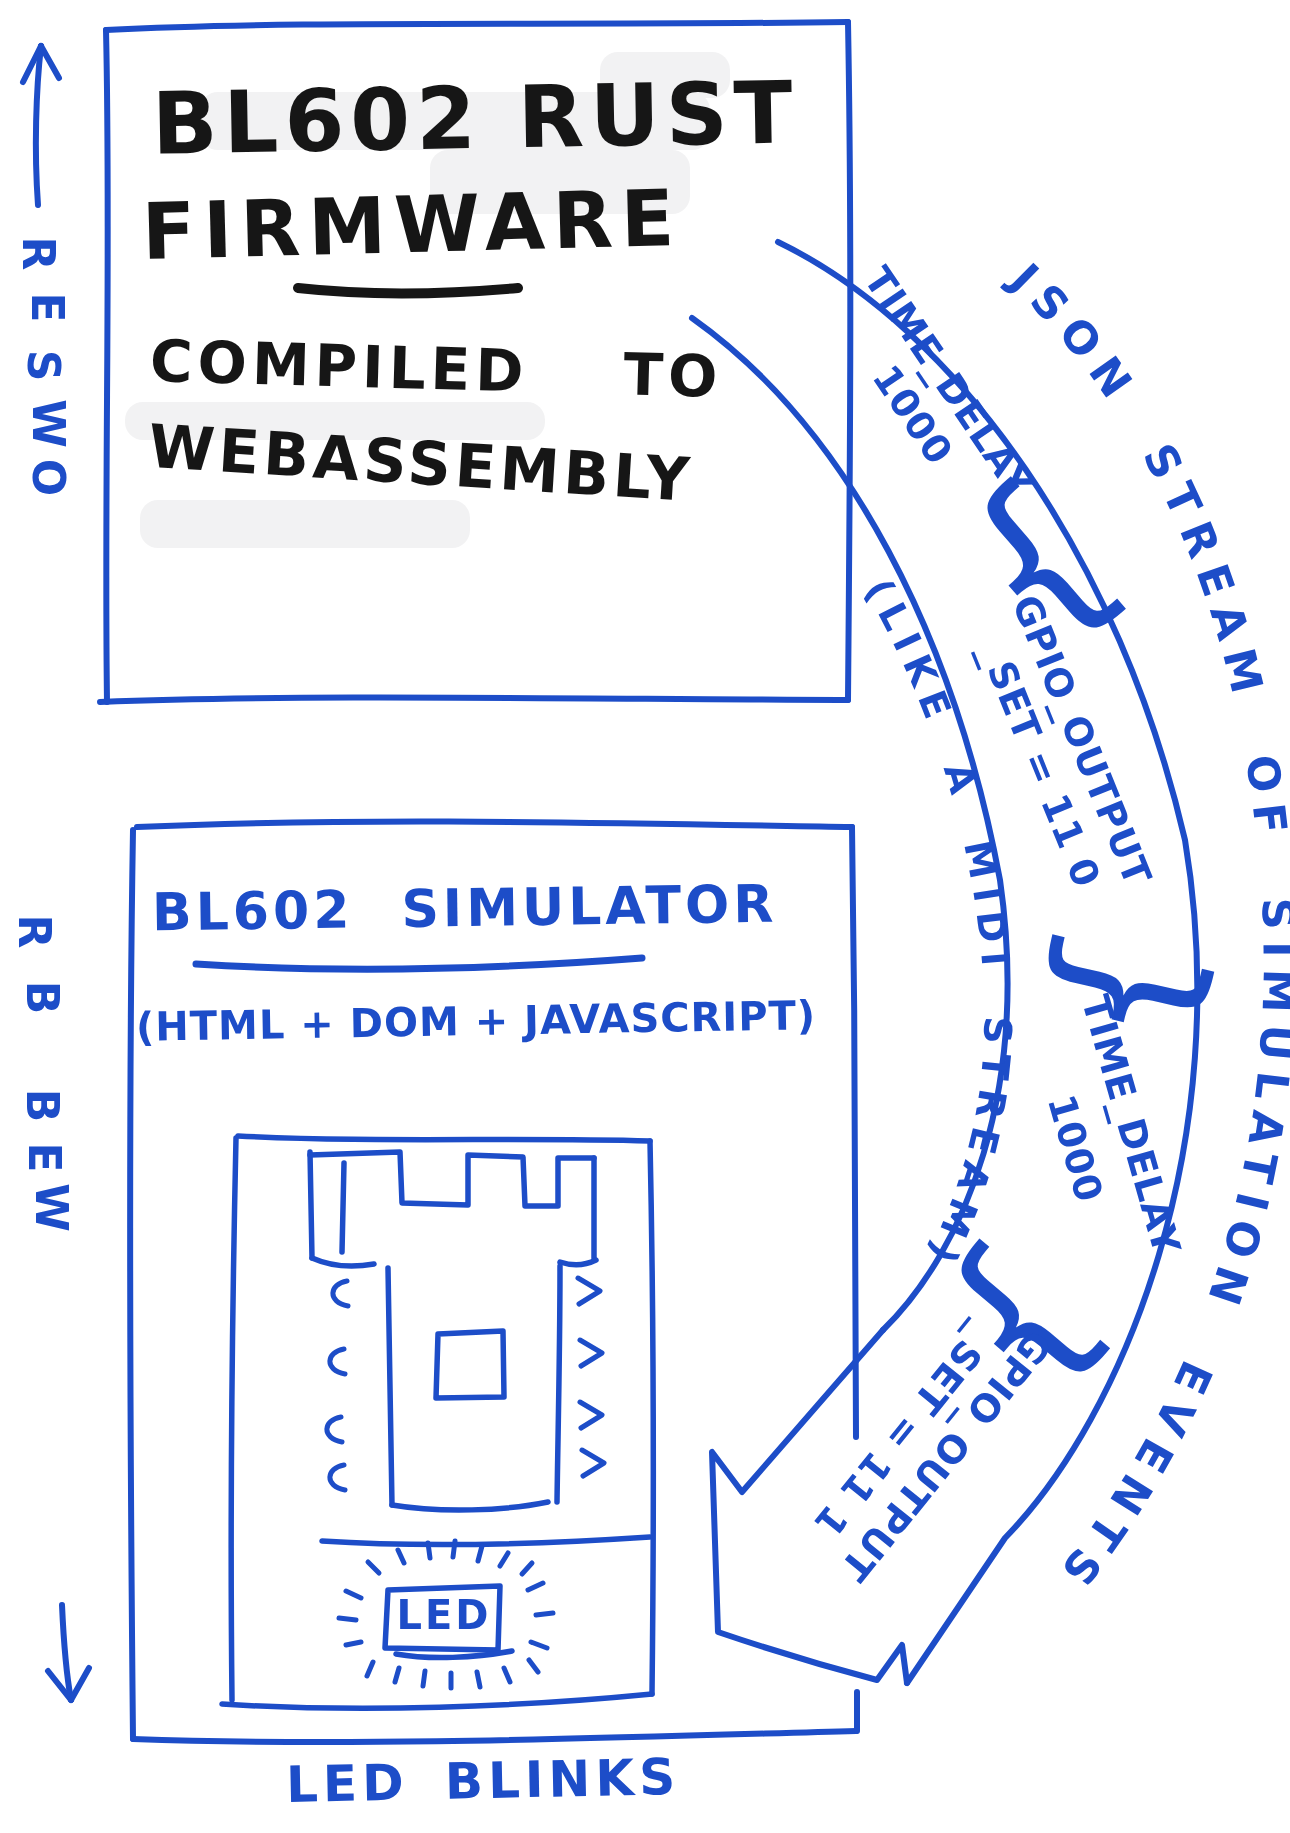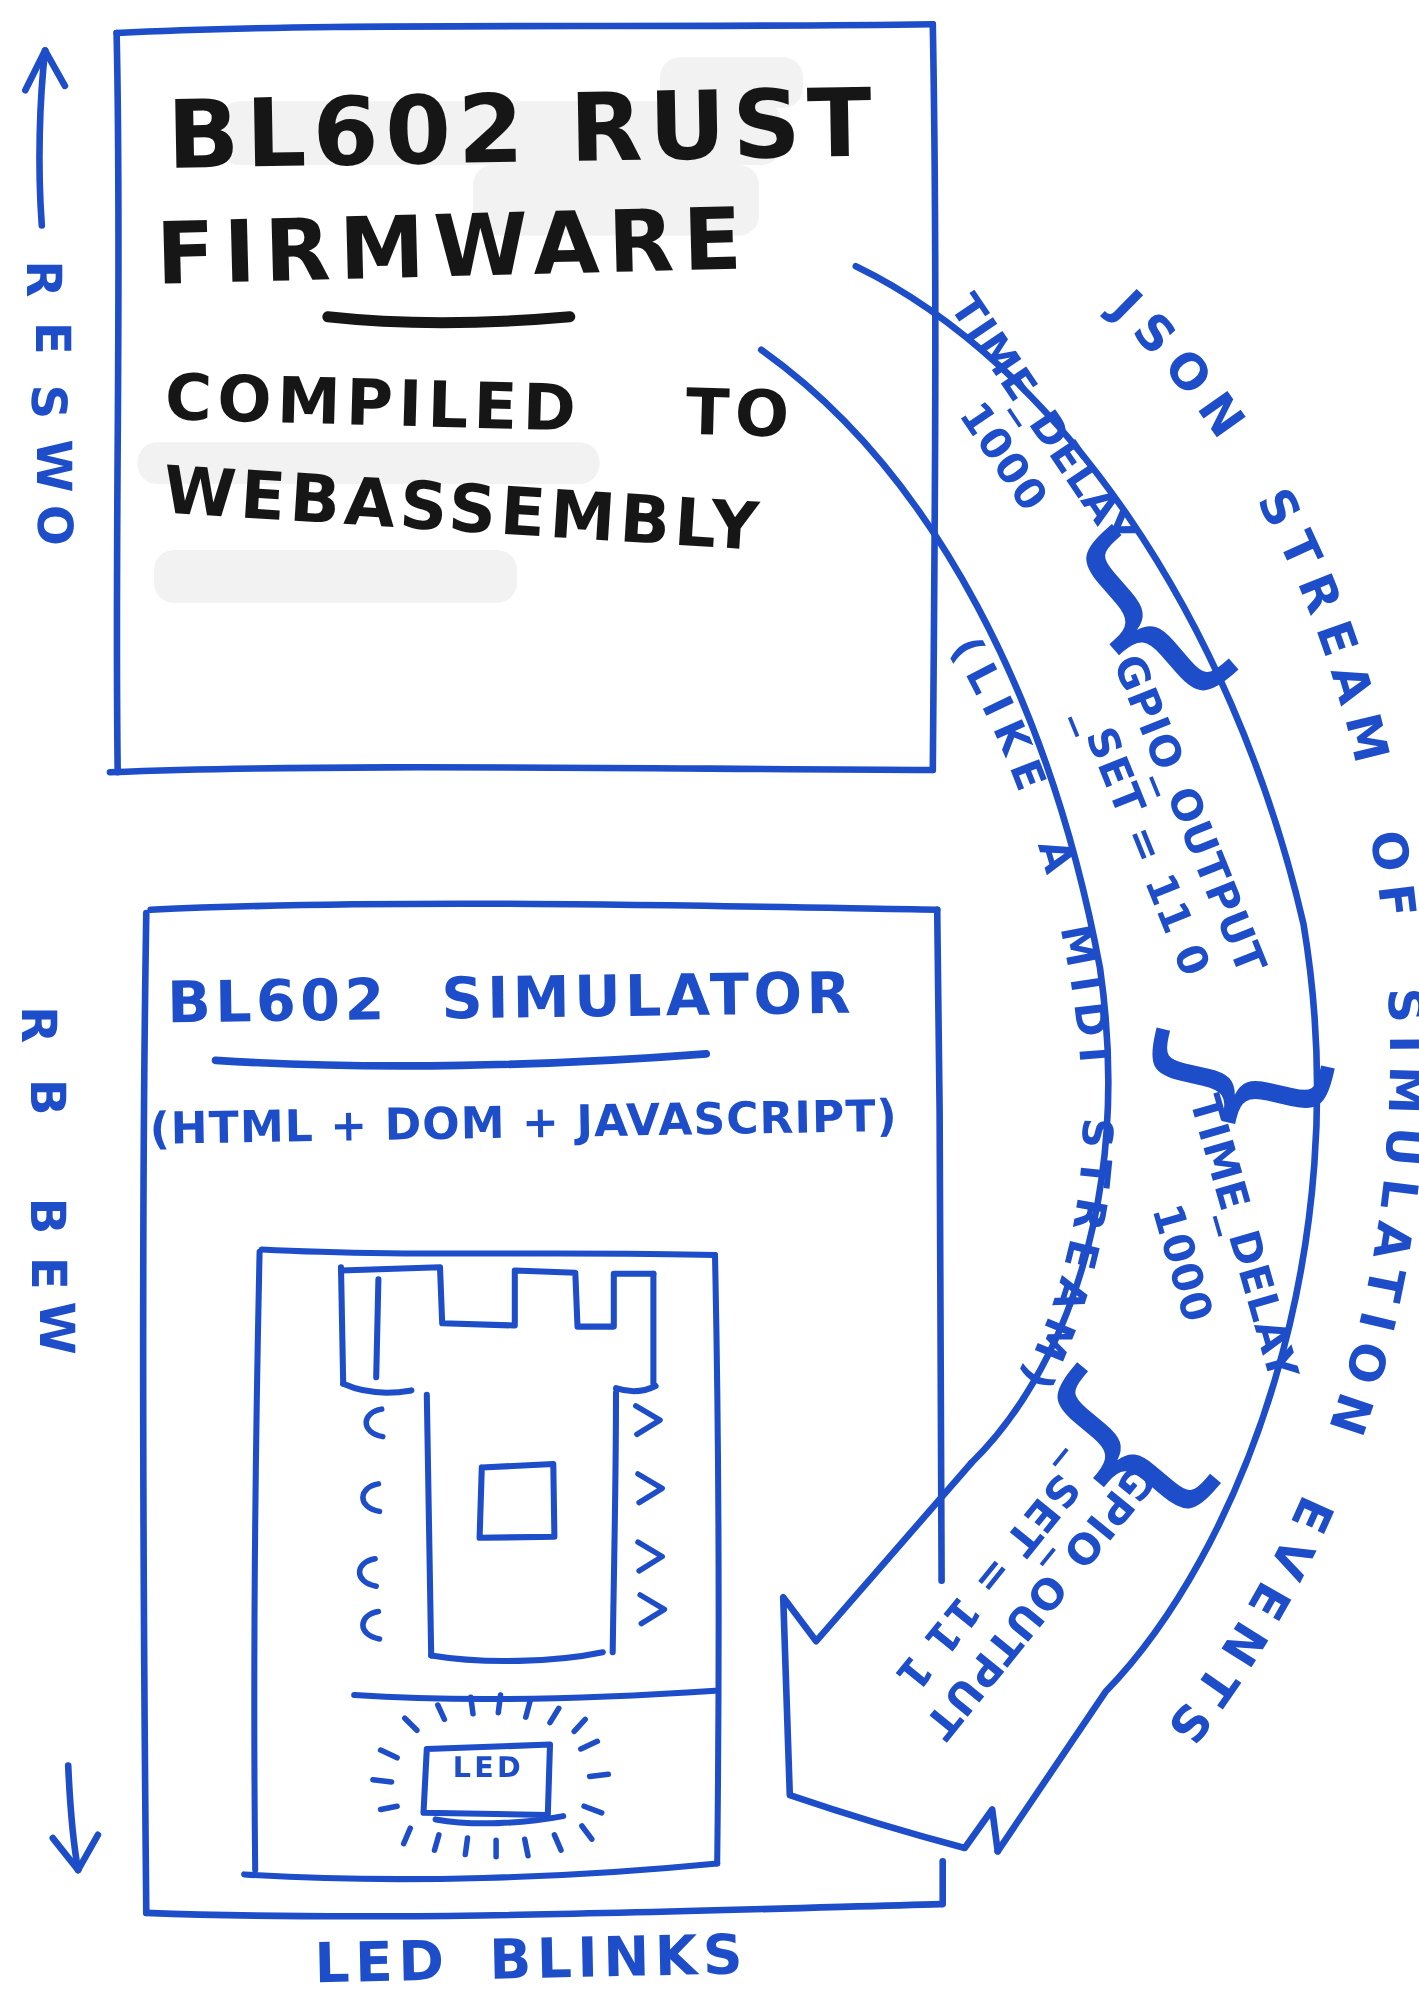--- a/index.html
+++ b/index.html
@@ -9,21 +9,21 @@
   .smudge{position:absolute;background:#f2f2f3;border-radius:18px;z-index:0;}
   .abs{position:absolute;z-index:2;white-space:nowrap;}
   .txt-black{color:#161616;font-weight:bold;}
   .txt-blue{color:#1d4dc8;font-weight:bold;}
   .fw-title1{font-size:86px;letter-spacing:6px;transform:rotate(-1deg);}
   .fw-title2{font-size:78px;letter-spacing:8px;transform:rotate(-1.5deg);}
   .fw-body1{font-size:58px;letter-spacing:5px;word-spacing:70px;transform:rotate(1.6deg);}
   .fw-body2{font-size:60px;letter-spacing:4px;transform:rotate(3.6deg);}
   .sim-title{font-size:52px;letter-spacing:4px;word-spacing:26px;transform:rotate(-0.8deg);}
   .sim-sub{font-size:40px;letter-spacing:1px;transform:rotate(-1deg);}
-  .led-label{font-size:26px;letter-spacing:3px;}
+  .led-label{font-size:40px;letter-spacing:3px;}
   .caption{font-size:50px;letter-spacing:5px;word-spacing:14px;transform:rotate(-1.2deg);}
   .rail-letter{position:absolute;z-index:2;font-size:44px;font-weight:bold;color:#1d4dc8;
                transform:rotate(90deg);}
   .band-label{font-size:38px;font-weight:bold;fill:#1d4dc8;letter-spacing:1px;
               font-family:"DejaVu Sans",sans-serif;}
   .arc-text{font-size:44px;font-weight:bold;fill:#1d4dc8;letter-spacing:11px;word-spacing:26px;
             font-family:"DejaVu Sans",sans-serif;}
   .arc-text-inner{font-size:38px;font-weight:bold;fill:#1d4dc8;letter-spacing:9px;word-spacing:18px;
             font-family:"DejaVu Sans",sans-serif;}
   .brace{font-weight:normal;fill:#1d4dc8;font-family:"DejaVu Sans",sans-serif;}

